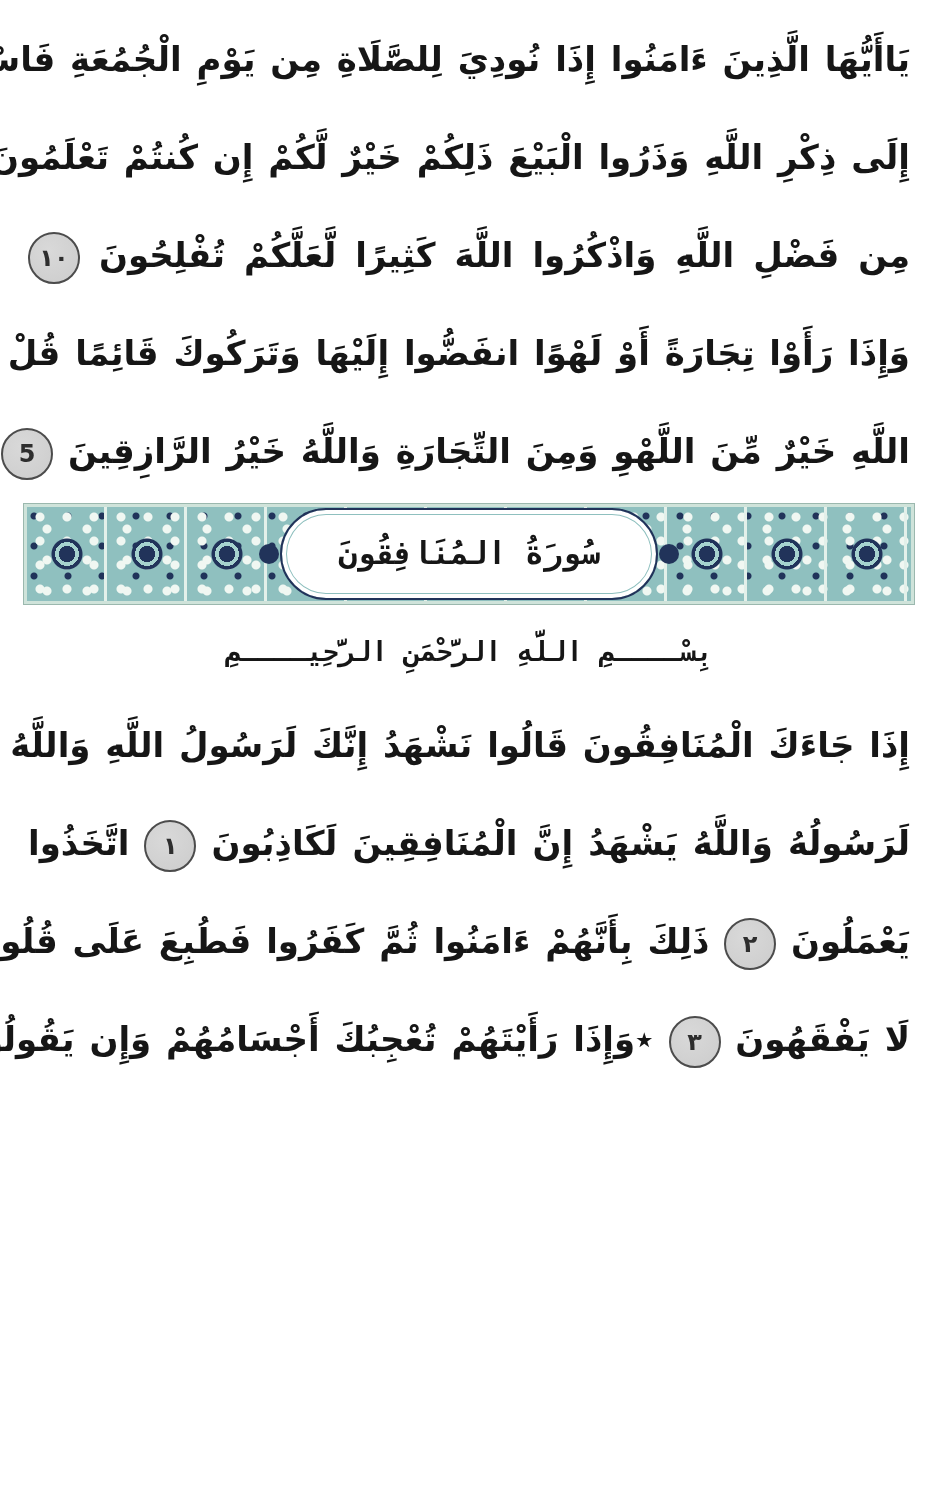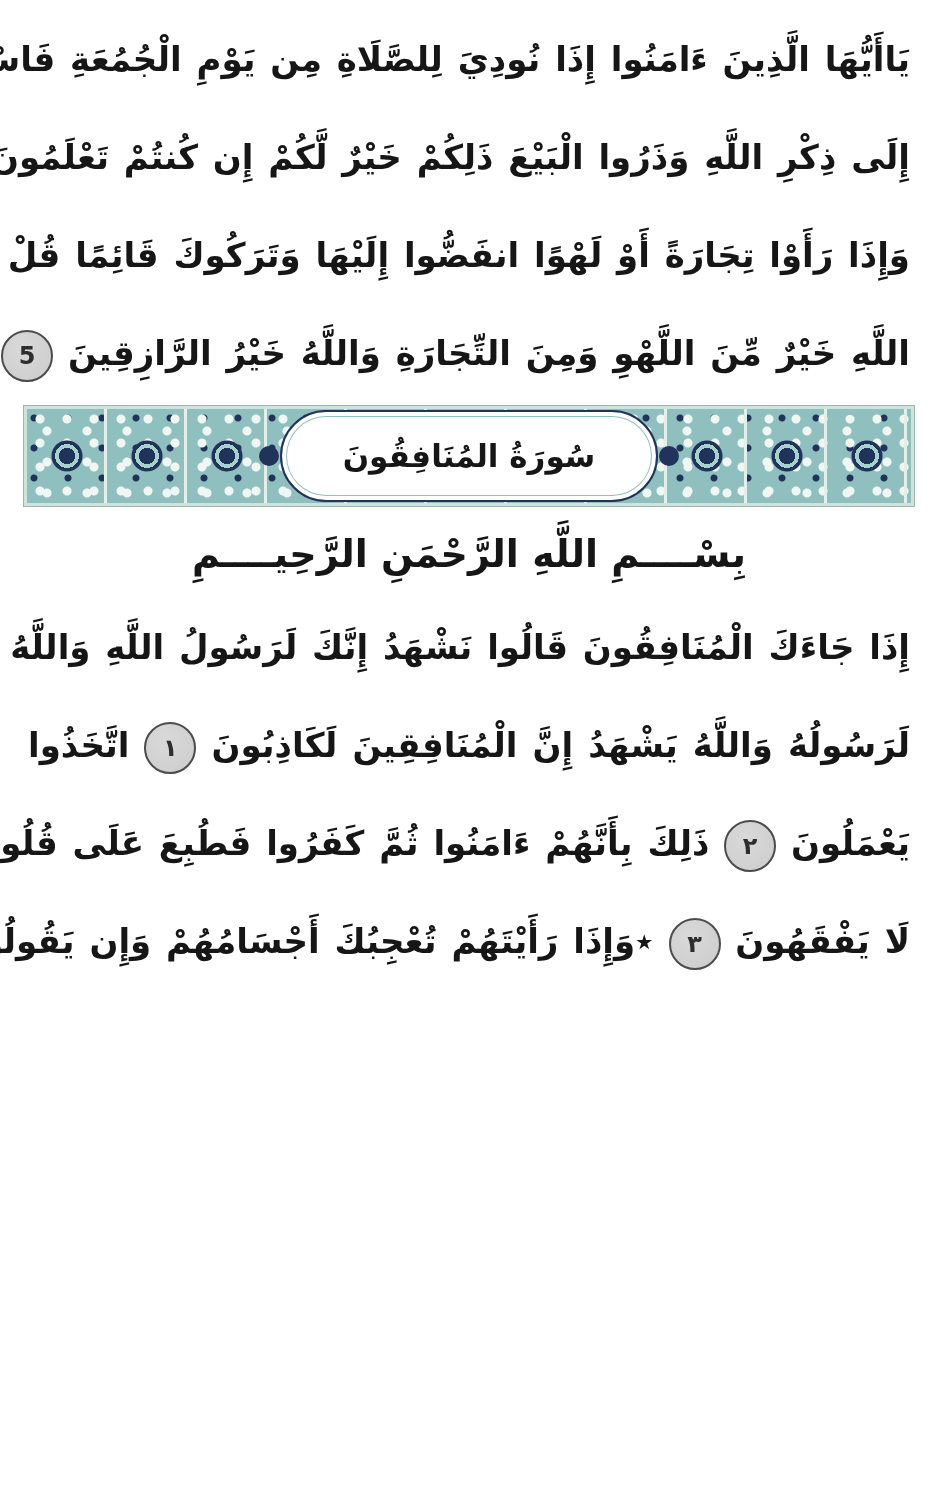--- a/index.html
+++ b/index.html
@@ -65,20 +65,21 @@
       radial-gradient(circle at 40px 47px, var(--banner-navy) 0 8px, #a6d2ce 8px 12px, var(--banner-navy) 12px 15px, rgba(0,0,0,0) 16px),
       radial-gradient(circle at 13px 10px, var(--banner-white) 0 4px, rgba(0,0,0,0) 5px),
       radial-gradient(circle at 7px 9px, var(--banner-navy) 0 3px, rgba(0,0,0,0) 4px),
       radial-gradient(circle at 20px 22px, var(--banner-white) 0 4px, rgba(0,0,0,0) 5px);
     background-size:
       80px 100%,
       80px 94px,
       27px 24px,
       34px 30px,
       40px 31px;
+    font-family: Liberation Mono, monospace;
   }
   .cartouche{
     position:absolute;
     left:50%;top:50%;
     transform:translate(-50%,-50%);
     width:378px;height:92px;
     background:#ffffff;
     border:2px solid var(--banner-navy);
     border-radius:46px;
     box-shadow:inset 0 0 0 4px #ffffff, inset 0 0 0 5px var(--banner-teal);
@@ -98,33 +99,35 @@
     background:var(--banner-navy);
     transform:translateY(-50%);
   }
   .notch-dot.right{right:calc(50% + 190px);}
   .notch-dot.left{left:calc(50% + 190px);}
   
   .bismillah{
     height:88px;
     display:flex;align-items:center;justify-content:center;
     direction:rtl;
-    font-size:38px;
+    font-size:27px;
     font-weight:700;
     text-align:left;
+    font-family:Liberation Mono, monospace;
   }
 </style>
 </head>
 <body>
 
 <div class="page">
 
   <div>
       <div class="line"><span class="ayah-text">يَاأَيُّهَا الَّذِينَ ءَامَنُوا إِذَا نُودِيَ لِلصَّلَاةِ مِن يَوْمِ الْجُمُعَةِ فَاسْعَوْا</span></div>
       <div class="line"><span class="ayah-text">إِلَى ذِكْرِ اللَّهِ وَذَرُوا الْبَيْعَ ذَلِكُمْ خَيْرٌ لَّكُمْ إِن كُنتُمْ تَعْلَمُونَ</span></div>
+      <div class="line"><span class="ayah-text">مِن فَضْلِ اللَّهِ وَاذْكُرُوا اللَّهَ كَثِيرًا لَّعَلَّكُمْ تُفْلِحُونَ</span> <span class="ayah-marker">١٠</span></div>
       <div class="line"><span class="ayah-text">وَإِذَا رَأَوْا تِجَارَةً أَوْ لَهْوًا انفَضُّوا إِلَيْهَا وَتَرَكُوكَ قَائِمًا قُلْ مَا عِندَ</span></div>
       <div class="line"><span class="ayah-text">اللَّهِ خَيْرٌ مِّنَ اللَّهْوِ وَمِنَ التِّجَارَةِ وَاللَّهُ خَيْرُ الرَّازِقِينَ</span> <span class="ayah-marker">5</span></div>
     </div>
 
   <div class="banner">
     <div class="notch-dot right"></div>
     <div class="cartouche">
       <span class="surah-title">سُورَةُ المُنَافِقُونَ</span>
     </div>
     <div class="notch-dot left"></div>

